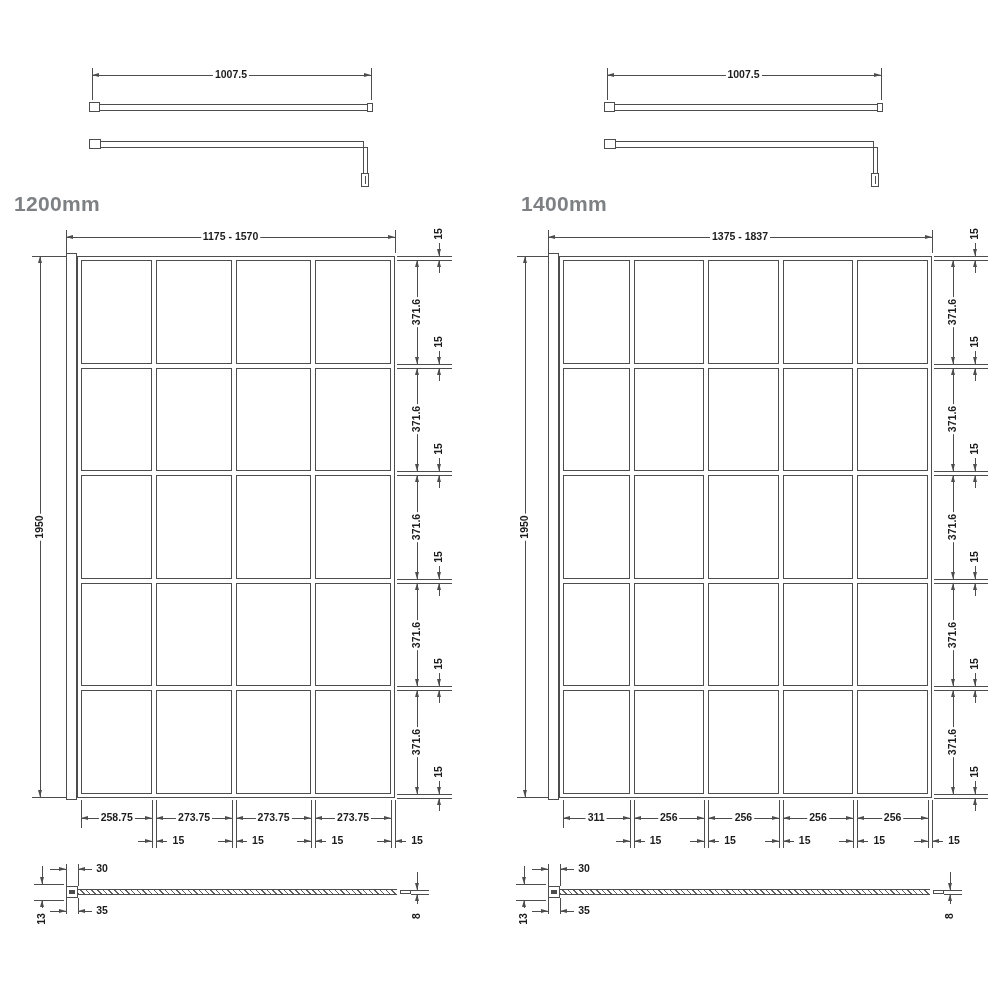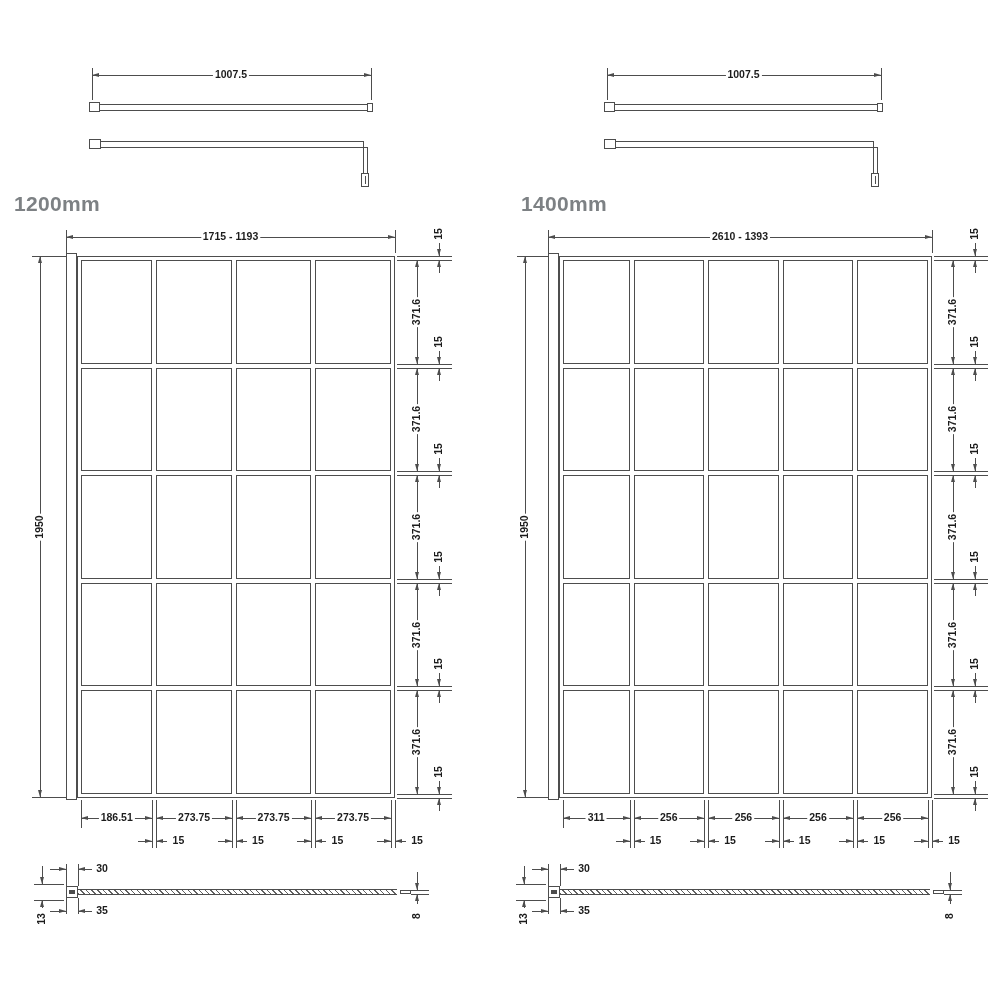--- a/index.html
+++ b/index.html
@@ -39,21 +39,21 @@
       <div class="abs box" style="left: 91px; top: 141px; width: 273px; height: 7px;"></div>
       <div class="abs box" style="left: 89px; top: 139px; width: 12px; height: 10px;"></div>
       <div class="abs box" style="left: 363px; top: 147px; width: 5px; height: 30px;"></div>
       <div class="abs box" style="left: 361px; top: 173px; width: 8px; height: 14px;"></div>
       <div class="abs vl" style="left: 365px; top: 176px; width: 0px; height: 8px;"></div>
       <div class="abs hl" style="left: 66px; top: 237px; width: 329px; height: 0px;"></div>
       <div class="abs vl" style="left: 66px; top: 230px; width: 0px; height: 23px;"></div>
       <div class="abs vl" style="left: 395px; top: 230px; width: 0px; height: 23px;"></div>
       <div class="abs arr" style="left: 66px; top: 234.5px; border-width: 2.5px 7px 2.5px 0px; border-right-color: rgb(77, 77, 77);"></div>
       <div class="abs arr" style="left: 388px; top: 234.5px; border-width: 2.5px 0px 2.5px 7px; border-left-color: rgb(77, 77, 77);"></div>
-      <div class="abs lbl" style="left: 230.5px; top: 237px;">1715 - 1193</div>
+      <div class="abs lbl" style="left: 230.5px; top: 237px;">1175 - 1570</div>
       <div class="abs box" style="left: 66px; top: 253px; width: 11px; height: 547px;"></div>
       <div class="abs box" style="left: 77px; top: 256px; width: 318px; height: 542px;"></div>
       <div class="abs box" style="left: 81px; top: 260px; width: 71.4px; height: 103.6px;"></div>
       <div class="abs box" style="left: 156.4px; top: 260px; width: 75.5px; height: 103.6px;"></div>
       <div class="abs box" style="left: 235.9px; top: 260px; width: 75.5px; height: 103.6px;"></div>
       <div class="abs box" style="left: 315.4px; top: 260px; width: 75.5px; height: 103.6px;"></div>
       <div class="abs box" style="left: 81px; top: 367.6px; width: 71.4px; height: 103.6px;"></div>
       <div class="abs box" style="left: 156.4px; top: 367.6px; width: 75.5px; height: 103.6px;"></div>
       <div class="abs box" style="left: 235.9px; top: 367.6px; width: 75.5px; height: 103.6px;"></div>
       <div class="abs box" style="left: 315.4px; top: 367.6px; width: 75.5px; height: 103.6px;"></div>
@@ -135,21 +135,21 @@
       <div class="abs vl" style="left: 439px; top: 781px; width: 0px; height: 13px;"></div>
       <div class="abs arr" style="left: 436.5px; top: 787px; border-width: 7px 2.5px 0px; border-top-color: rgb(77, 77, 77);"></div>
       <div class="abs vl" style="left: 439px; top: 798px; width: 0px; height: 13px;"></div>
       <div class="abs arr" style="left: 436.5px; top: 798px; border-width: 0px 2.5px 7px; border-bottom-color: rgb(77, 77, 77);"></div>
       <div class="abs lbl rot" style="left: 439px; top: 772px;">15</div>
       <div class="abs vl" style="left: 81px; top: 800px; width: 0px; height: 28px;"></div>
       <div class="abs vl" style="left: 152.4px; top: 800px; width: 0px; height: 28px;"></div>
       <div class="abs hl" style="left: 81px; top: 818px; width: 71.4px; height: 0px;"></div>
       <div class="abs arr" style="left: 81px; top: 815.5px; border-width: 2.5px 7px 2.5px 0px; border-right-color: rgb(77, 77, 77);"></div>
       <div class="abs arr" style="left: 145.4px; top: 815.5px; border-width: 2.5px 0px 2.5px 7px; border-left-color: rgb(77, 77, 77);"></div>
-      <div class="abs lbl" style="left: 116.7px; top: 818px;">186.51</div>
+      <div class="abs lbl" style="left: 116.7px; top: 818px;">258.75</div>
       <div class="abs vl" style="left: 156.4px; top: 800px; width: 0px; height: 28px;"></div>
       <div class="abs vl" style="left: 231.9px; top: 800px; width: 0px; height: 28px;"></div>
       <div class="abs hl" style="left: 156.4px; top: 818px; width: 75.5px; height: 0px;"></div>
       <div class="abs arr" style="left: 156.4px; top: 815.5px; border-width: 2.5px 7px 2.5px 0px; border-right-color: rgb(77, 77, 77);"></div>
       <div class="abs arr" style="left: 224.9px; top: 815.5px; border-width: 2.5px 0px 2.5px 7px; border-left-color: rgb(77, 77, 77);"></div>
       <div class="abs lbl" style="left: 194.15px; top: 818px;">273.75</div>
       <div class="abs vl" style="left: 235.9px; top: 800px; width: 0px; height: 28px;"></div>
       <div class="abs vl" style="left: 311.4px; top: 800px; width: 0px; height: 28px;"></div>
       <div class="abs hl" style="left: 235.9px; top: 818px; width: 75.5px; height: 0px;"></div>
       <div class="abs arr" style="left: 235.9px; top: 815.5px; border-width: 2.5px 7px 2.5px 0px; border-right-color: rgb(77, 77, 77);"></div>
@@ -233,21 +233,21 @@
       <div class="abs box" style="left: 606px; top: 141px; width: 268px; height: 7px;"></div>
       <div class="abs box" style="left: 604px; top: 139px; width: 12px; height: 10px;"></div>
       <div class="abs box" style="left: 873px; top: 147px; width: 5px; height: 30px;"></div>
       <div class="abs box" style="left: 871px; top: 173px; width: 8px; height: 14px;"></div>
       <div class="abs vl" style="left: 875px; top: 176px; width: 0px; height: 8px;"></div>
       <div class="abs hl" style="left: 548px; top: 237px; width: 384px; height: 0px;"></div>
       <div class="abs vl" style="left: 548px; top: 230px; width: 0px; height: 23px;"></div>
       <div class="abs vl" style="left: 932px; top: 230px; width: 0px; height: 23px;"></div>
       <div class="abs arr" style="left: 548px; top: 234.5px; border-width: 2.5px 7px 2.5px 0px; border-right-color: rgb(77, 77, 77);"></div>
       <div class="abs arr" style="left: 925px; top: 234.5px; border-width: 2.5px 0px 2.5px 7px; border-left-color: rgb(77, 77, 77);"></div>
-      <div class="abs lbl" style="left: 740px; top: 237px;">2610 - 1393</div>
+      <div class="abs lbl" style="left: 740px; top: 237px;">1375 - 1837</div>
       <div class="abs box" style="left: 548px; top: 253px; width: 11px; height: 547px;"></div>
       <div class="abs box" style="left: 559px; top: 256px; width: 373px; height: 542px;"></div>
       <div class="abs box" style="left: 563px; top: 260px; width: 66.5px; height: 103.6px;"></div>
       <div class="abs box" style="left: 633.5px; top: 260px; width: 70.6px; height: 103.6px;"></div>
       <div class="abs box" style="left: 708.1px; top: 260px; width: 70.6px; height: 103.6px;"></div>
       <div class="abs box" style="left: 782.7px; top: 260px; width: 70.6px; height: 103.6px;"></div>
       <div class="abs box" style="left: 857.3px; top: 260px; width: 70.6px; height: 103.6px;"></div>
       <div class="abs box" style="left: 563px; top: 367.6px; width: 66.5px; height: 103.6px;"></div>
       <div class="abs box" style="left: 633.5px; top: 367.6px; width: 70.6px; height: 103.6px;"></div>
       <div class="abs box" style="left: 708.1px; top: 367.6px; width: 70.6px; height: 103.6px;"></div>

